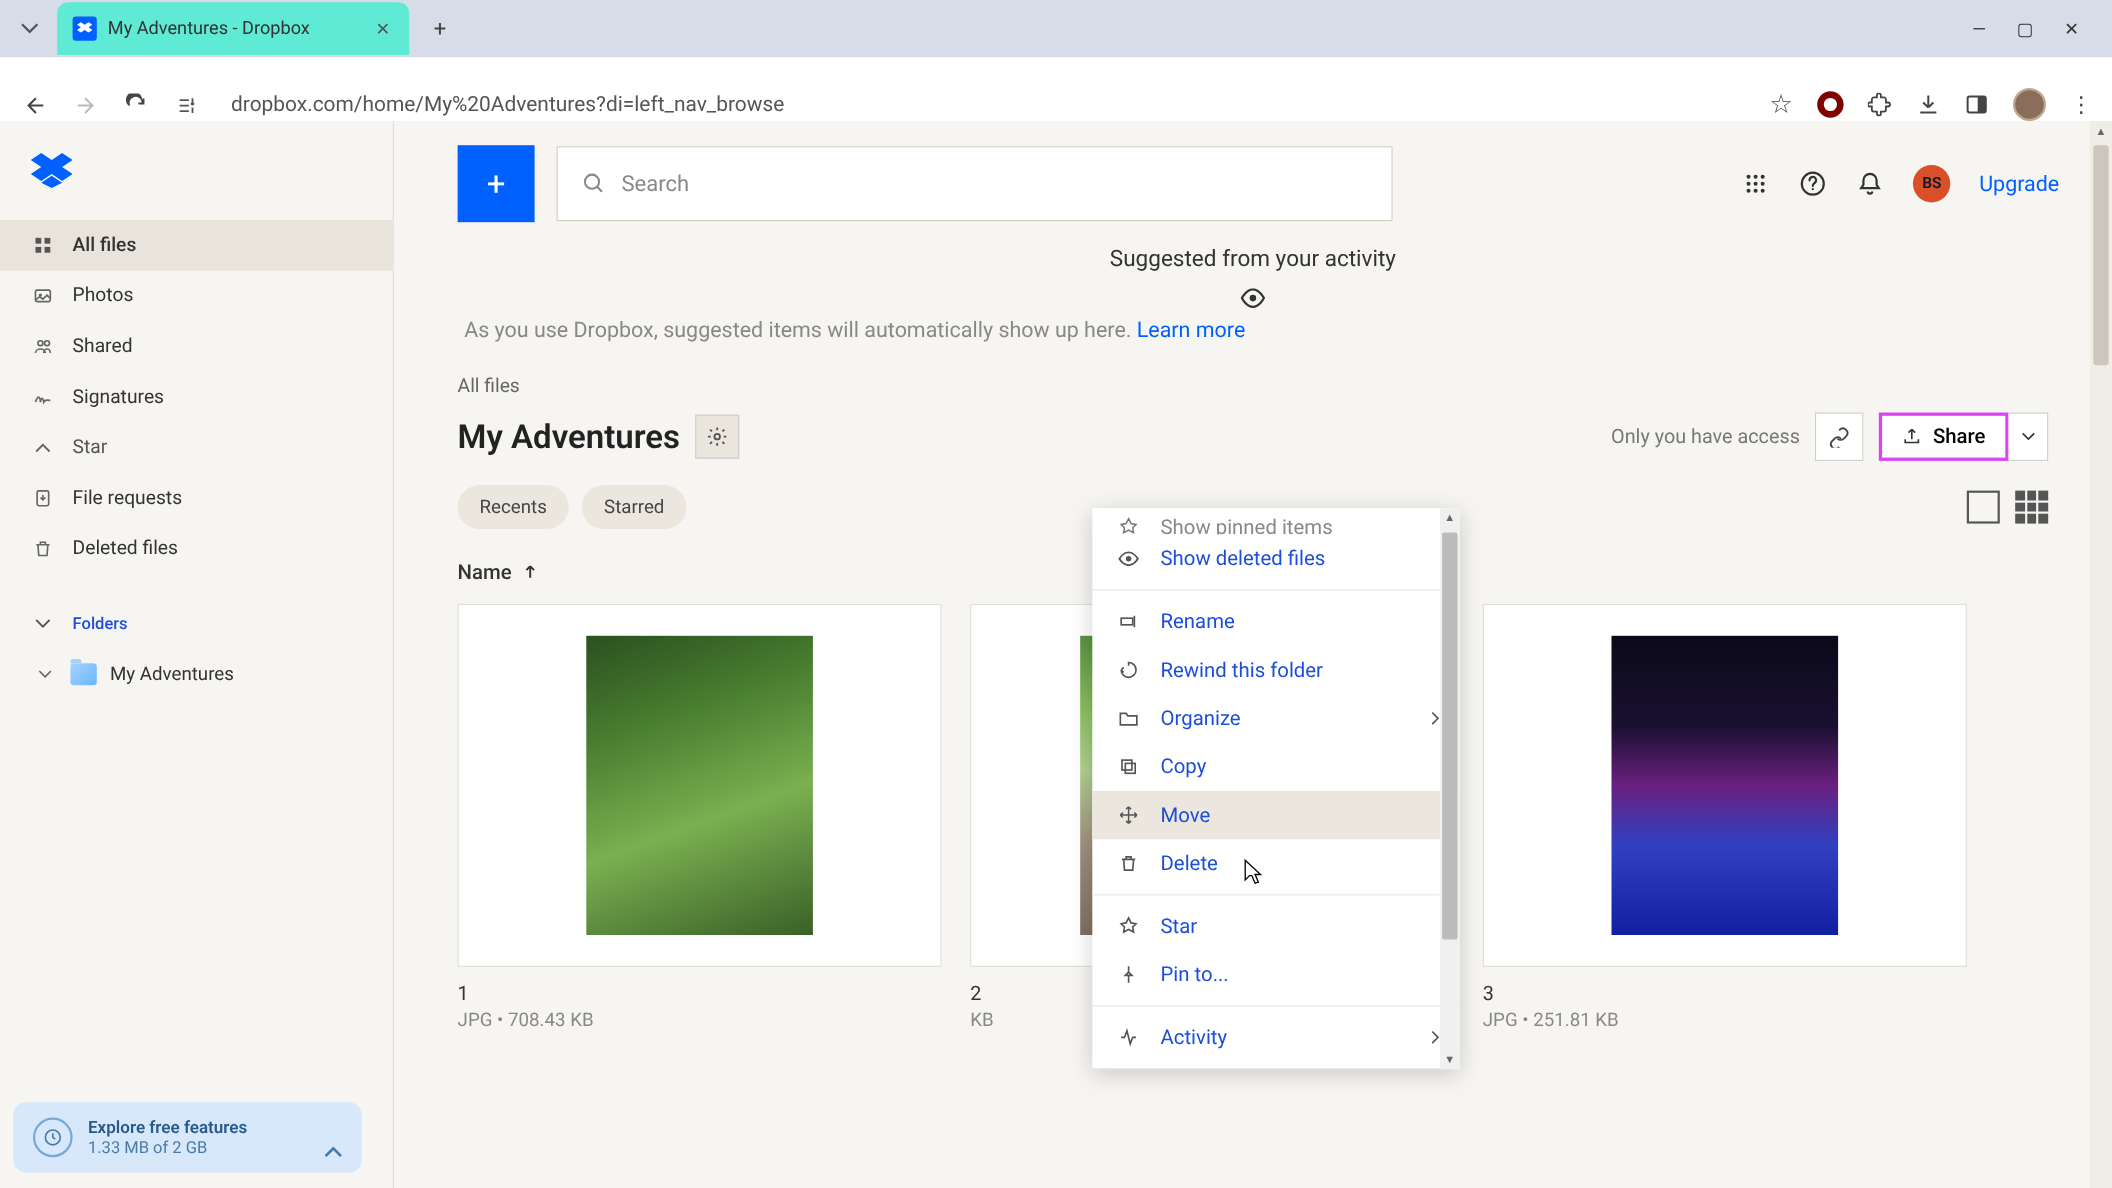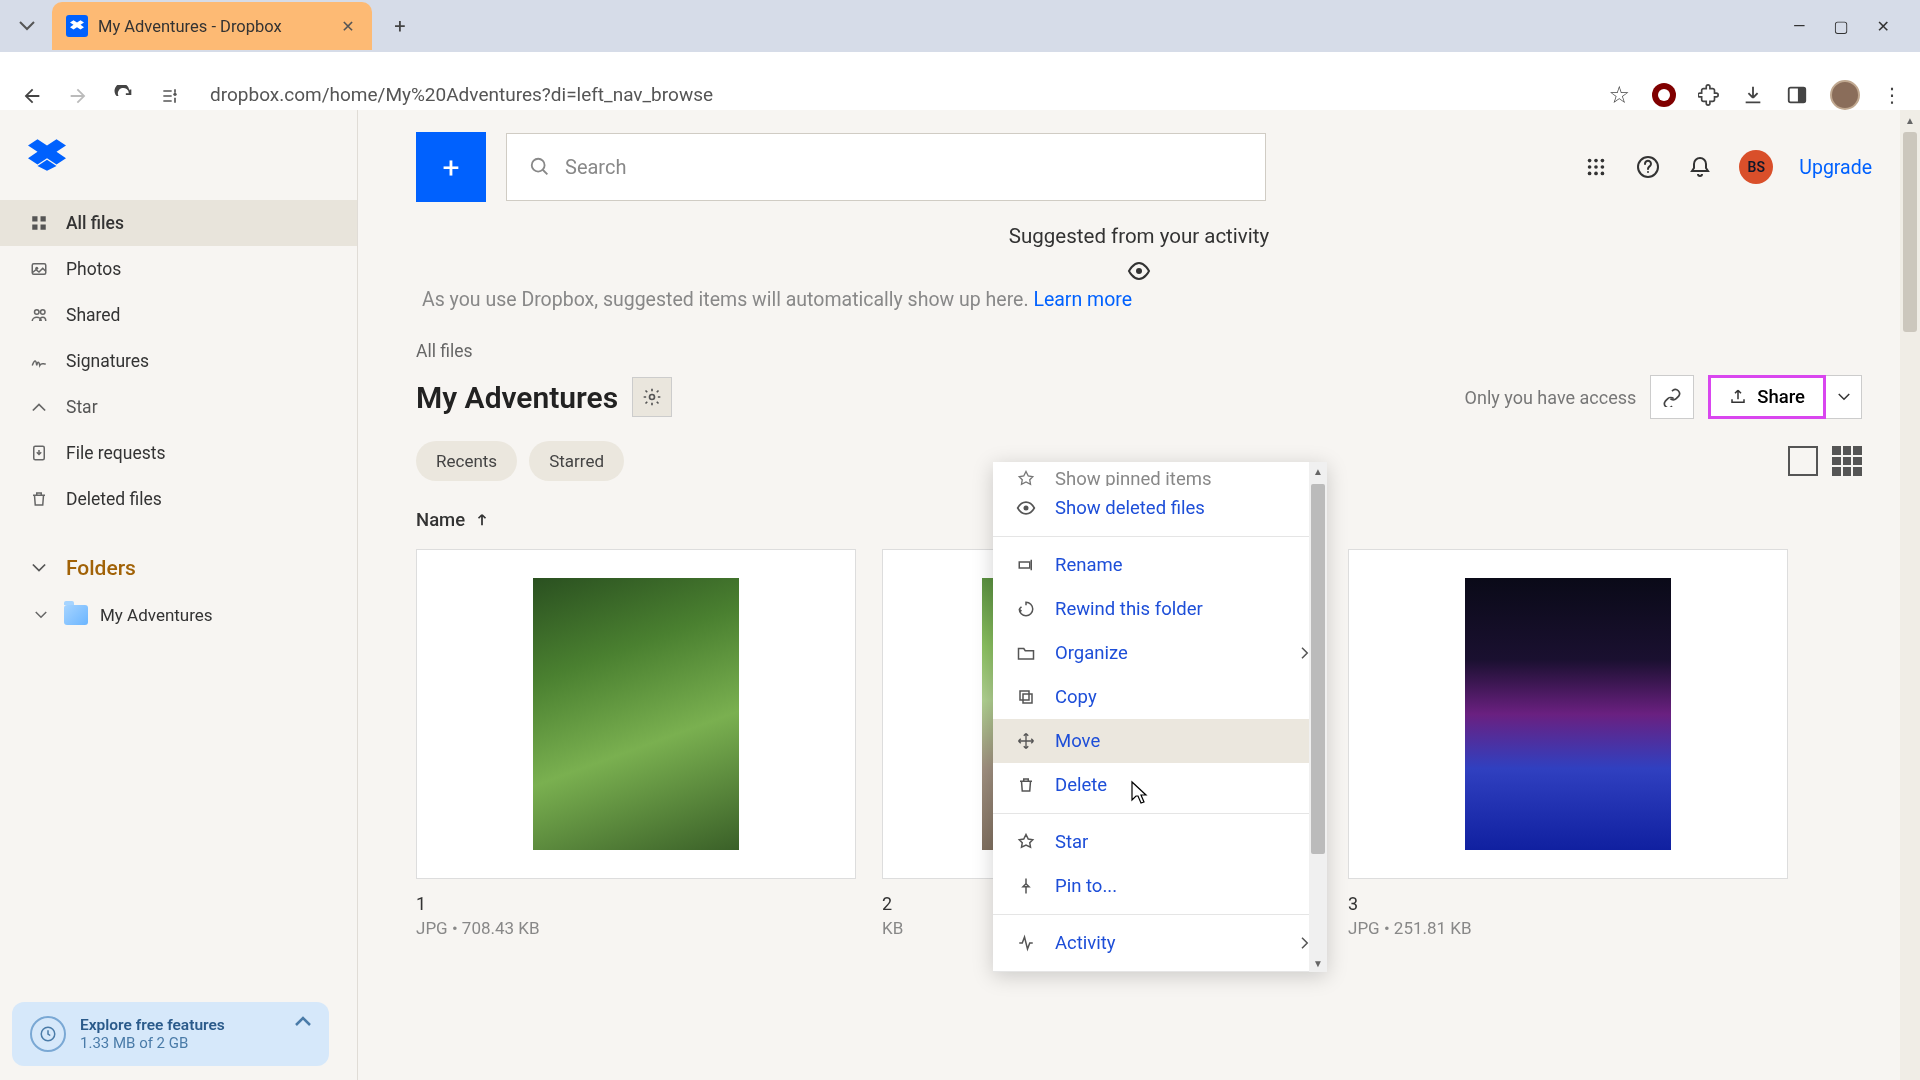--- a/index.html
+++ b/index.html
@@ -2,21 +2,21 @@
 <html><head>
 <meta charset="utf-8">
 <style>
 * { margin: 0; padding: 0; box-sizing: border-box; font-family: -apple-system, BlinkMacSystemFont, "Segoe UI", Roboto, sans-serif; }
 body { background: #d6dce8; width: 1920px; height: 1080px; overflow: hidden; }
 
 
 .browser-chrome { background: #d6dce8; }
 .tab-bar { display: flex; align-items: center; height: 52px; padding: 0 10px; }
 .tab-dropdown { width: 34px; height: 34px; display: flex; align-items: center; justify-content: center; cursor: pointer; }
-.tab { display: flex; align-items: center; background: #fdba74; border-radius: 10px 10px 0 0; padding: 24px 14px; height: 44px; margin-left: 8px; width: 320px; }
+.tab { display: flex; align-items: center; background: #5eead4; border-radius: 10px 10px 0 0; padding: 24px 14px; height: 44px; margin-left: 8px; width: 320px; }
 .tab-favicon { width: 22px; height: 22px; background: #0061fe; border-radius: 3px; display: flex; align-items: center; justify-content: center; margin-right: 10px; }
 .tab-favicon svg { fill: #fff; }
 .tab-title { flex: 1; font-size: 16.5px; color: #333; }
 .tab-close { width: 20px; height: 20px; display: flex; align-items: center; justify-content: center; cursor: pointer; color: #555; }
 .new-tab { width: 36px; height: 36px; display: flex; align-items: center; justify-content: center; margin-left: 10px; cursor: pointer; color: #444; font-size: 20px; }
 .window-controls { margin-left: auto; display: flex; gap: 28px; padding-right: 20px; color: #333; }
 .window-controls span { cursor: pointer; font-size: 16px; }
 
 .nav-bar { display: flex; align-items: flex-end; background: #fff; height: 58px; padding: 0 18px; gap: 18px; }
 .nav-btn { width: 28px; height: 28px; display: flex; align-items: center; justify-content: center; cursor: pointer; color: #444; }
@@ -33,26 +33,26 @@
 .app { display: flex; height: calc(1080px - 110px); background: #f7f5f2; }
 
 
 .sidebar { width: 358px; background: #f7f5f2; border-right: 1px solid #e0dcd6; display: flex; flex-direction: column; position: relative; }
 .logo-area { padding: 28px 0 28px 28px; }
 .logo-area svg { width: 38px; height: 34px; fill: #0061fe; }
 .sb-item { display: flex; align-items: center; padding: 12px 28px; gap: 16px; cursor: pointer; font-size: 17.5px; color: #333; }
 .sb-item.active { background: #e8e4db; font-weight: 500; }
 .sb-icon { width: 22px; height: 22px; display: flex; align-items: center; justify-content: center; color: #666; }
 .sb-collapse { display: flex; align-items: center; padding: 12px 28px; gap: 16px; cursor: pointer; font-size: 17.5px; color: #555; }
-.sb-section { padding: 14px 28px; display: flex; align-items: center; gap: 16px; font-size: 21px; color: #a16207; font-weight: 500; cursor: pointer; }
+.sb-section { padding: 14px 28px; display: flex; align-items: center; gap: 16px; font-size: 15px; color: #1d4ed8; font-weight: 500; cursor: pointer; }
 .sb-folder { display: flex; align-items: center; padding: 10px 28px 10px 30px; gap: 12px; cursor: pointer; font-size: 17px; color: #333; }
 .folder-icon { width: 24px; height: 20px; background: linear-gradient(135deg, #a6d4ff, #6bb5ff); border-radius: 3px; position: relative; }
 .folder-icon::before { content: ''; position: absolute; top: -4px; left: 0; width: 10px; height: 4px; background: #a6d4ff; border-radius: 2px 2px 0 0; }
 
-.storage-box { position: absolute; bottom: 14px; left: 12px; right: 28px; background: #d6e8fa; border-radius: 12px; padding: 14px 18px; display: flex; align-items: flex-start; gap: 14px; }
+.storage-box { position: absolute; bottom: 14px; left: 12px; right: 28px; background: #d6e8fa; border-radius: 12px; padding: 14px 18px; display: flex; align-items: flex-end; gap: 14px; }
 .storage-icon { width: 36px; height: 36px; border: 2px solid #7aa8d4; border-radius: 50%; display: flex; align-items: center; justify-content: center; color: #4a7ba8; }
 .storage-text { flex: 1; }
 .storage-title { font-size: 15.5px; font-weight: 600; color: #2a5a8a; }
 .storage-sub { font-size: 15px; color: #4a7ba8; }
 .storage-chev { color: #4a7ba8; cursor: pointer; }
 
 
 .main { flex: 1; display: flex; flex-direction: column; overflow: hidden; position: relative; }
 .topbar { display: flex; align-items: center; padding: 22px 48px 22px 58px; gap: 20px; }
 .create-btn { width: 70px; height: 70px; background: #0061fe; display: flex; align-items: center; justify-content: center; cursor: pointer; color: #fff; font-size: 30px; }

